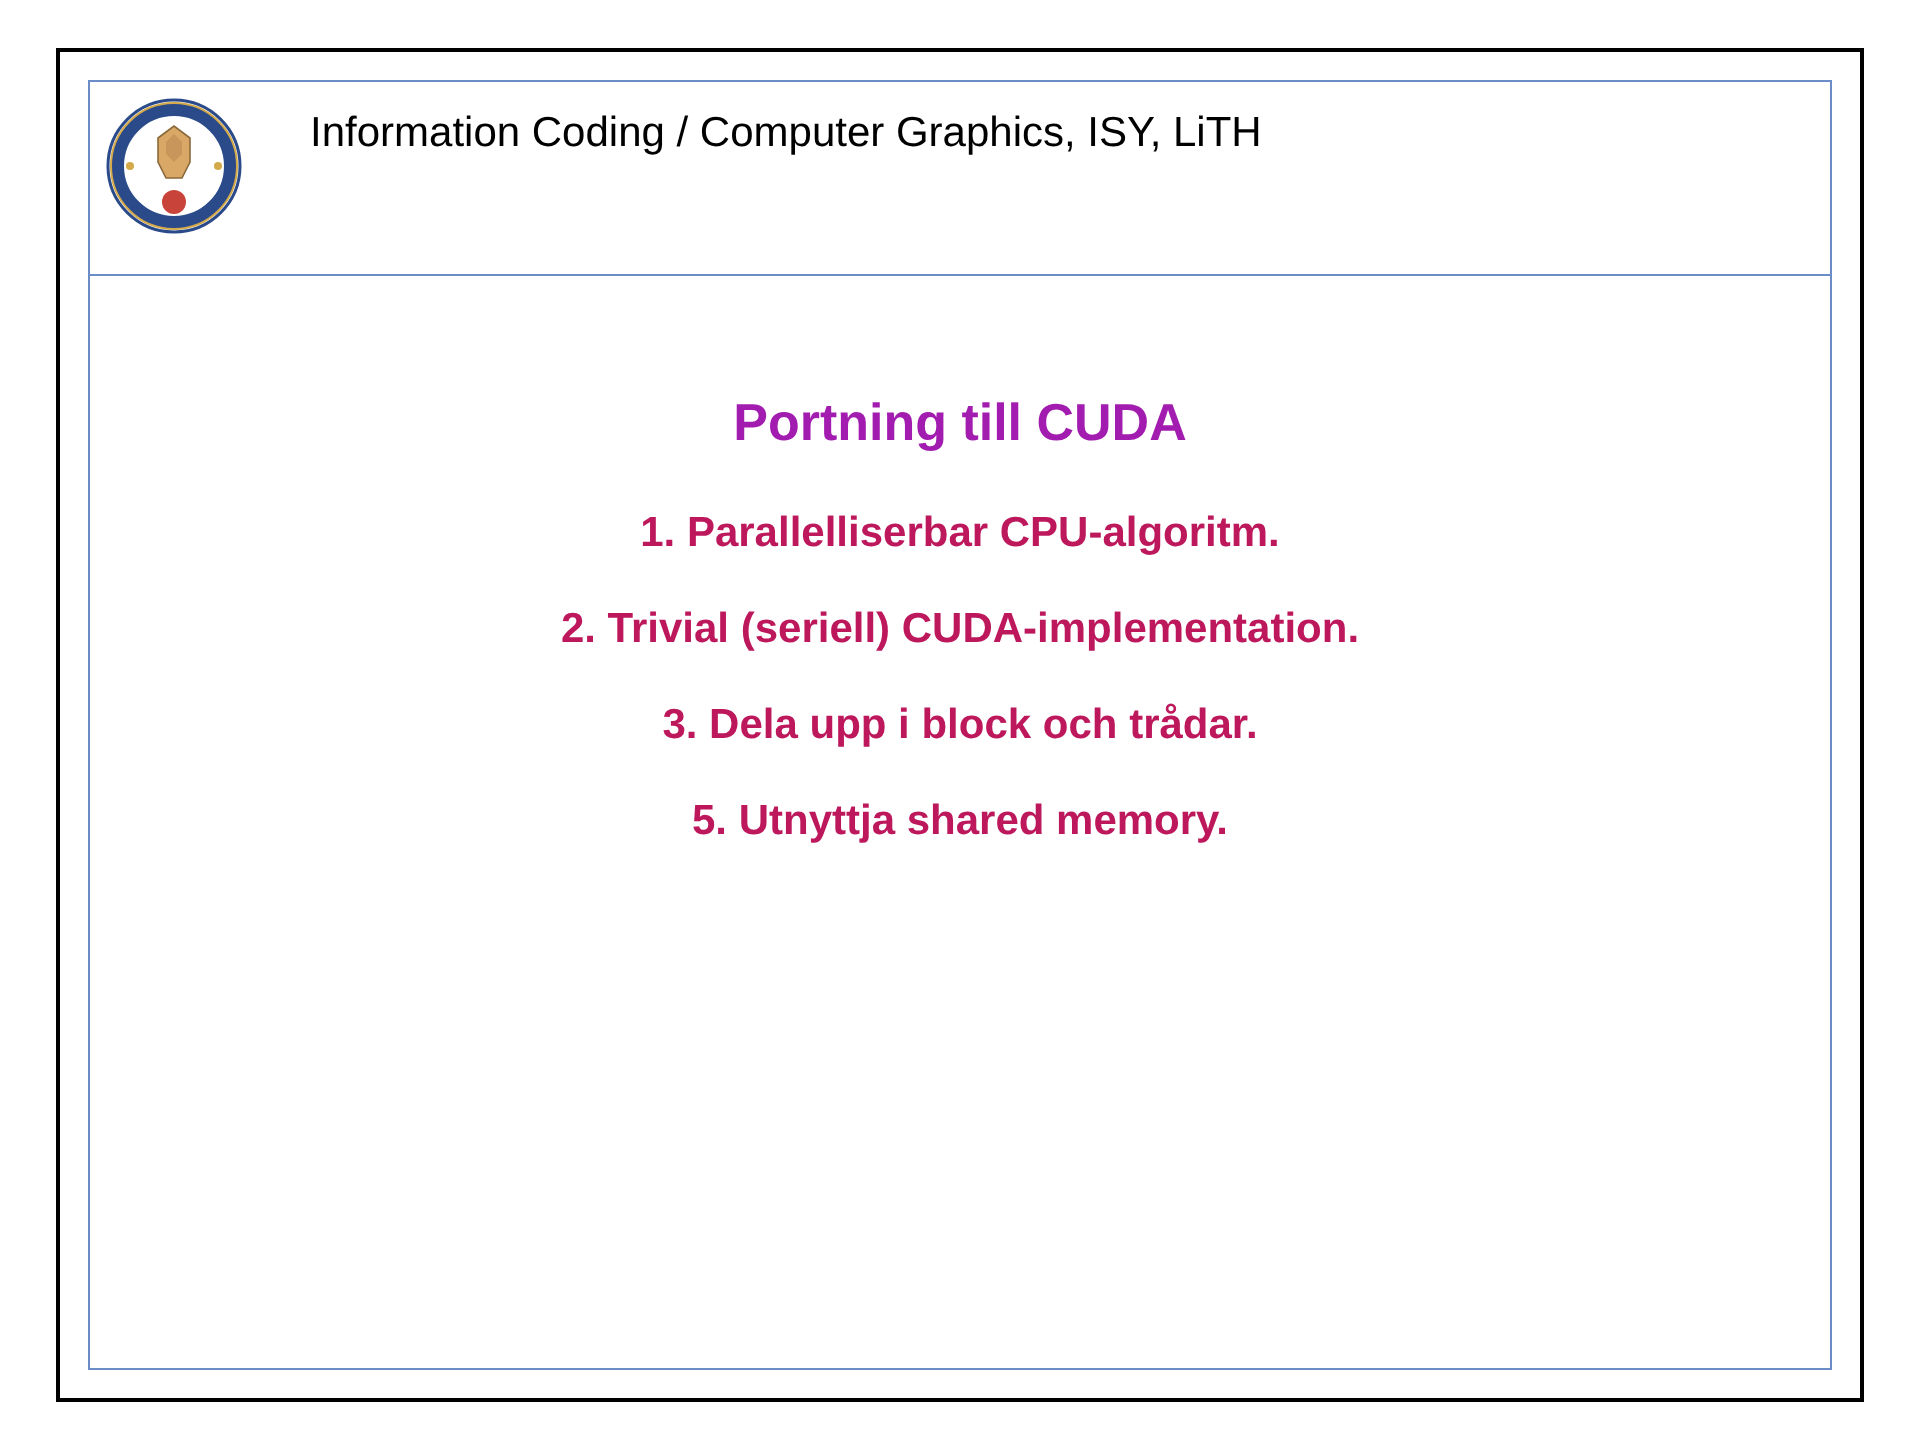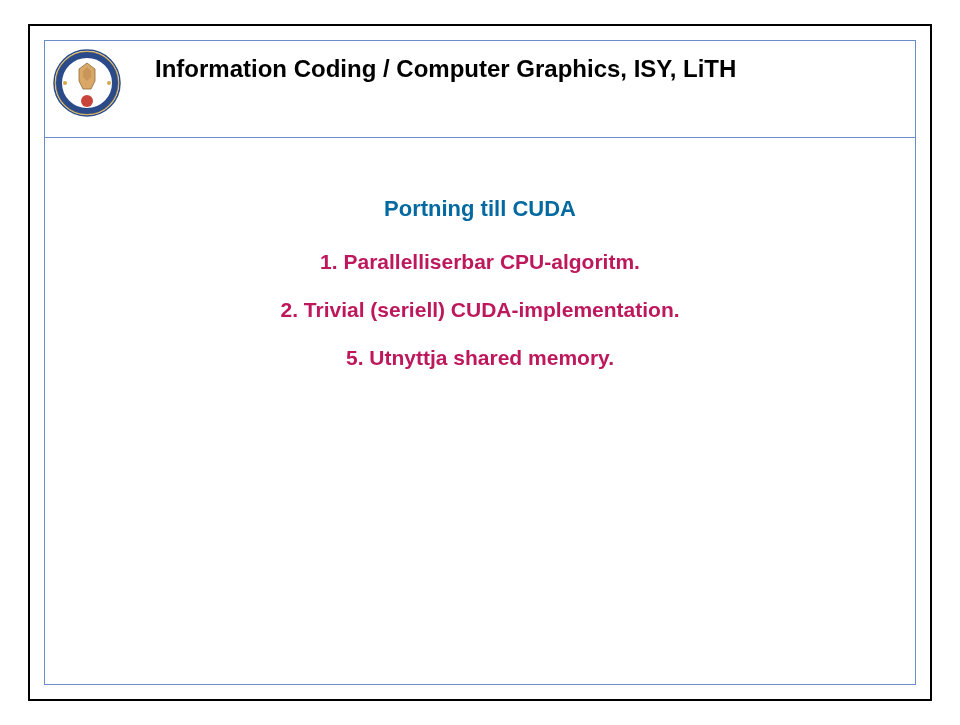--- a/index.html
+++ b/index.html
@@ -49,37 +49,37 @@
       position: absolute;
       top: 8px;
       left: 8px;
       width: 68px;
       height: 68px;
     }
     .header-title {
       position: absolute;
       top: 14px;
       left: 110px;
-      font-size: 24px;
-      font-weight: bold;
+      font-size: 21px;
+      font-weight: normal;
       color: #000000;
     }
     .content-area {
       position: absolute;
       top: 97px;
       left: 0;
       right: 0;
       bottom: 0;
       text-align: center;
       padding-top: 58px;
     }
     .slide-title {
-      font-size: 22px;
+      font-size: 26px;
       font-weight: bold;
-      color: #0369a1;
+      color: #a21caf;
       margin-bottom: 28px;
     }
     .bullet-line {
       font-size: 21px;
       font-weight: bold;
       color: #be185d;
       margin-bottom: 24px;
     }
   </style>
 </head>
@@ -100,16 +100,17 @@
           <circle cx="56" cy="34" r="2" fill="#d4a94a"></circle>
         </svg>
       </div>
       <div class="header-title">Information Coding / Computer Graphics, ISY, LiTH</div>
     </div>
     <div class="header-divider"></div>
     <div class="content-area">
       <div class="slide-title">Portning till CUDA</div>
       <div class="bullet-line">1. Parallelliserbar CPU-algoritm.</div>
       <div class="bullet-line">2. Trivial (seriell) CUDA-implementation.</div>
+      <div class="bullet-line">3. Dela upp i block och trådar.</div>
       <div class="bullet-line">5. Utnyttja shared memory.</div>
     </div>
   </div>
 </div>
 
 </body></html>

